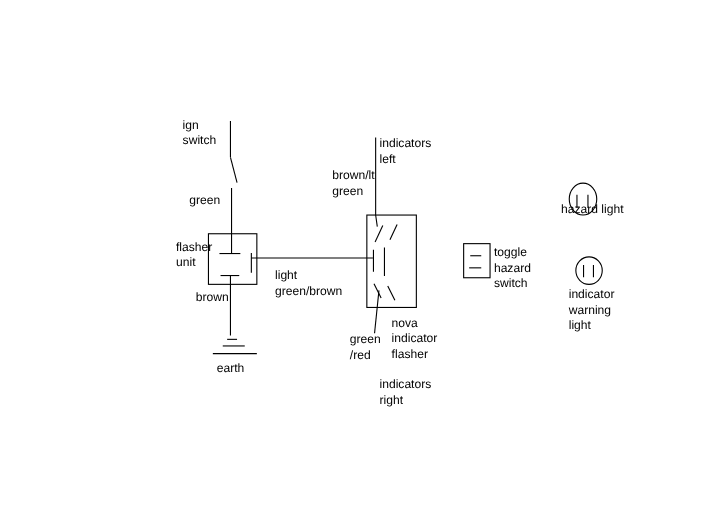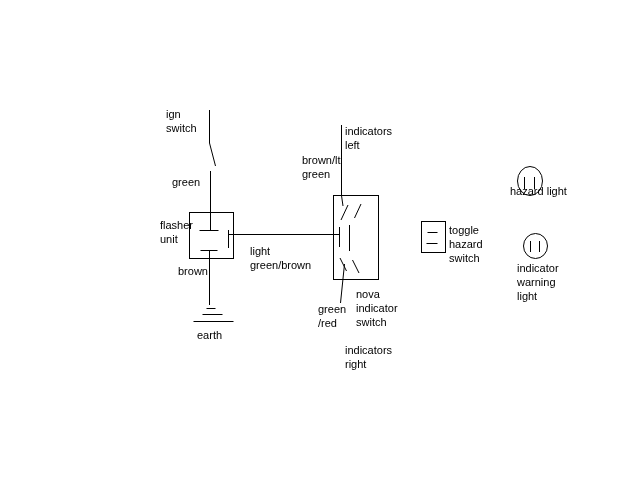--- a/index.html
+++ b/index.html
@@ -110,21 +110,21 @@
 left</div>
 
   <div class="lbl" style="left:302px; top:153px;">brown/lt
 green</div>
 
   <div class="lbl" style="left:318px; top:302px;">green
 /red</div>
 
   <div class="lbl" style="left:356px; top:287px;">nova
 indicator
-switch</div>
+flasher</div>
 
   <div class="lbl" style="left:345px; top:343px;">indicators
 right</div>
 
   <div class="lbl" style="left:449px; top:223px;">toggle
 hazard
 switch</div>
 
   <div class="lbl" style="left:510px; top:184px;">hazard light</div>
 

